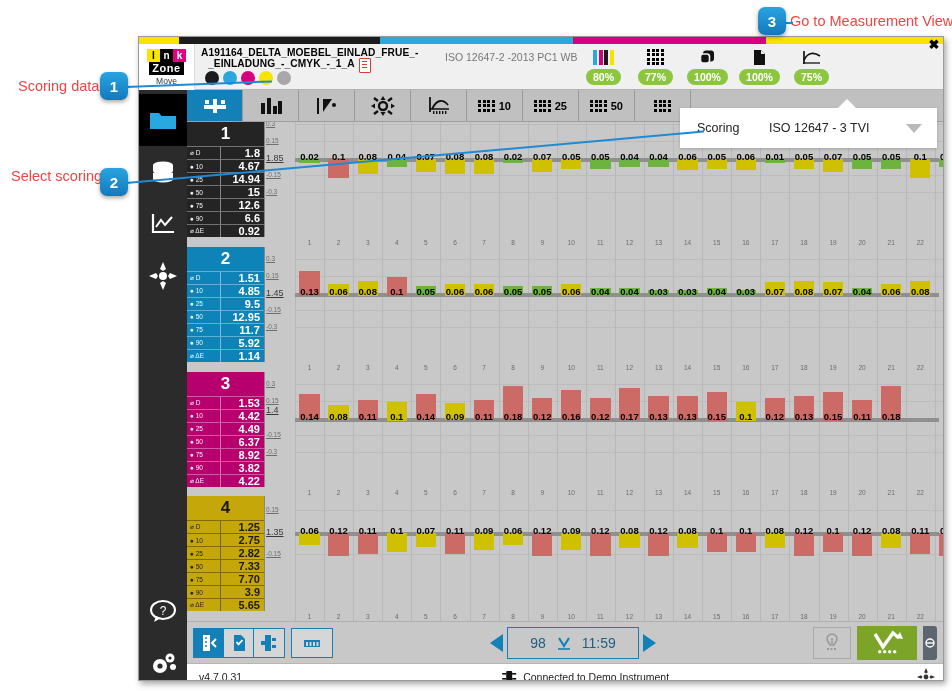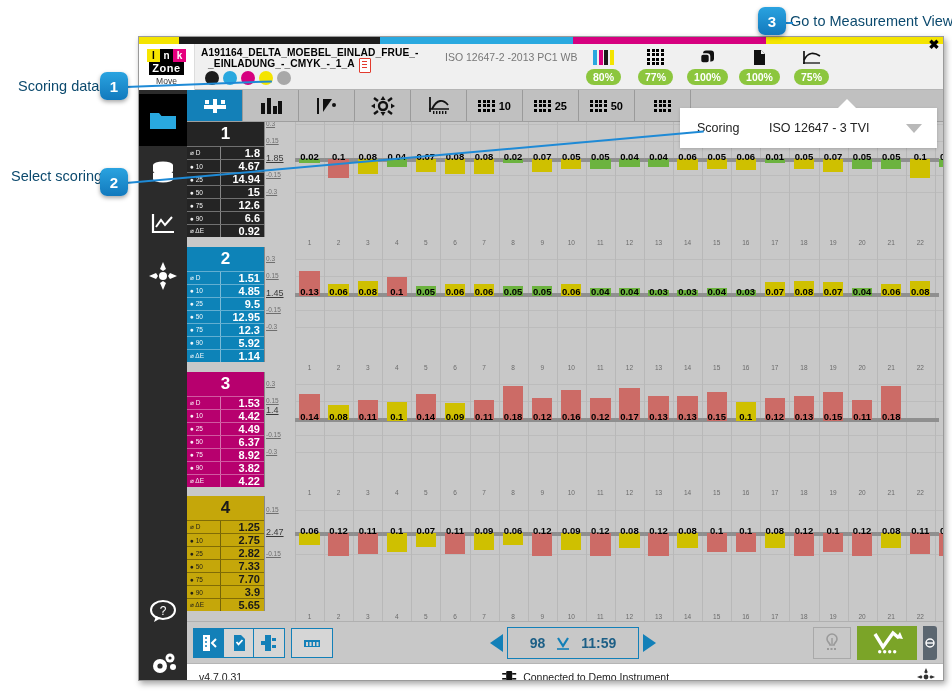--- a/index.html
+++ b/index.html
@@ -9,21 +9,21 @@
     background: #ffffff;
     font-family: "Liberation Sans", sans-serif;
     position: relative;
     overflow: hidden;
   }
 
   
   .callout-label {
     position: absolute;
     font-size: 14.5px;
-    color: #0c4a6e;
+    color: #ef4444;
     white-space: nowrap;
   }
   .callout-badge {
     position: absolute;
     width: 28px; height: 28px;
     border-radius: 7px;
     background: linear-gradient(180deg,#2aa3e0 0%,#1279bd 100%);
     color: #fff;
     font-size: 15px; font-weight: bold;
     display: flex; align-items: center; justify-content: center;
@@ -224,21 +224,21 @@
     display:flex; align-items:center; justify-content:center;
     border-right:1px solid #1380b8; cursor:pointer;
   }
   .btn:last-child { border-right:none; }
   .btn.on { background:#1380b8; }
   .btn-single {
     width:42px; height:30px; background:#d6d6d6; border:1px solid #1380b8;
     display:flex; align-items:center; justify-content:center; cursor:pointer;
   }
   .nav-spacer { flex:1; }
-  .navgrp { display:flex; align-items:center; gap:4px;font-weight:bold; }
+  .navgrp { display:flex; align-items:center; gap:4px; }
   .tri-l, .tri-r { width:0;height:0; cursor:pointer; }
   .tri-l { border-top:9px solid transparent; border-bottom:9px solid transparent; border-right:13px solid #1380b8; }
   .tri-r { border-top:9px solid transparent; border-bottom:9px solid transparent; border-left:13px solid #1380b8; }
   .pagebox {
     border:1px solid #1380b8; height:32px; min-width:132px;
     display:flex; align-items:center; justify-content:center; gap:10px;
     font-size:14px; color:#1d5f86; background:#c8c8c8;
   }
   .btn-lamp {
     width:38px;height:32px;border:1px solid #a9a9a9;background:#c8c8c8;
@@ -735,21 +735,21 @@
                 <div class="zi-row">
                   <span class="lbl">● 25</span>
                   <span class="val">9.5</span>
                 </div>
                 <div class="zi-row">
                   <span class="lbl">● 50</span>
                   <span class="val">12.95</span>
                 </div>
                 <div class="zi-row">
                   <span class="lbl">● 75</span>
-                  <span class="val">12.3</span>
+                  <span class="val">11.7</span>
                 </div>
                 <div class="zi-row">
                   <span class="lbl">● 90</span>
                   <span class="val">5.92</span>
                 </div>
                 <div class="zi-row">
                   <span class="lbl">⌀ ΔE</span>
                   <span class="val">1.14</span>
                 </div>
               </div>
@@ -1074,21 +1074,21 @@
                   <span class="lbl">⌀ ΔE</span>
                   <span class="val">5.65</span>
                 </div>
               </div>
             </div>
             <div class="plot">
               <div class="gridh" style="top: 14px;"></div>
               <div class="ytick" style="top: 10px;">0.15</div>
               <div class="gridh" style="top: 58px;"></div>
               <div class="ytick" style="top: 54px;">-0.15</div>
-              <div class="ytick main" style="top: 31px;">2.47</div>
+              <div class="ytick main" style="top: 31px;">1.35</div>
               <div class="gridv" style="left: 30px;"></div>
               <div class="gridv" style="left: 59.0833px;"></div>
               <div class="gridv" style="left: 88.1667px;"></div>
               <div class="gridv" style="left: 117.25px;"></div>
               <div class="gridv" style="left: 146.333px;"></div>
               <div class="gridv" style="left: 175.417px;"></div>
               <div class="gridv" style="left: 204.5px;"></div>
               <div class="gridv" style="left: 233.583px;"></div>
               <div class="gridv" style="left: 262.667px;"></div>
               <div class="gridv" style="left: 291.75px;"></div>

